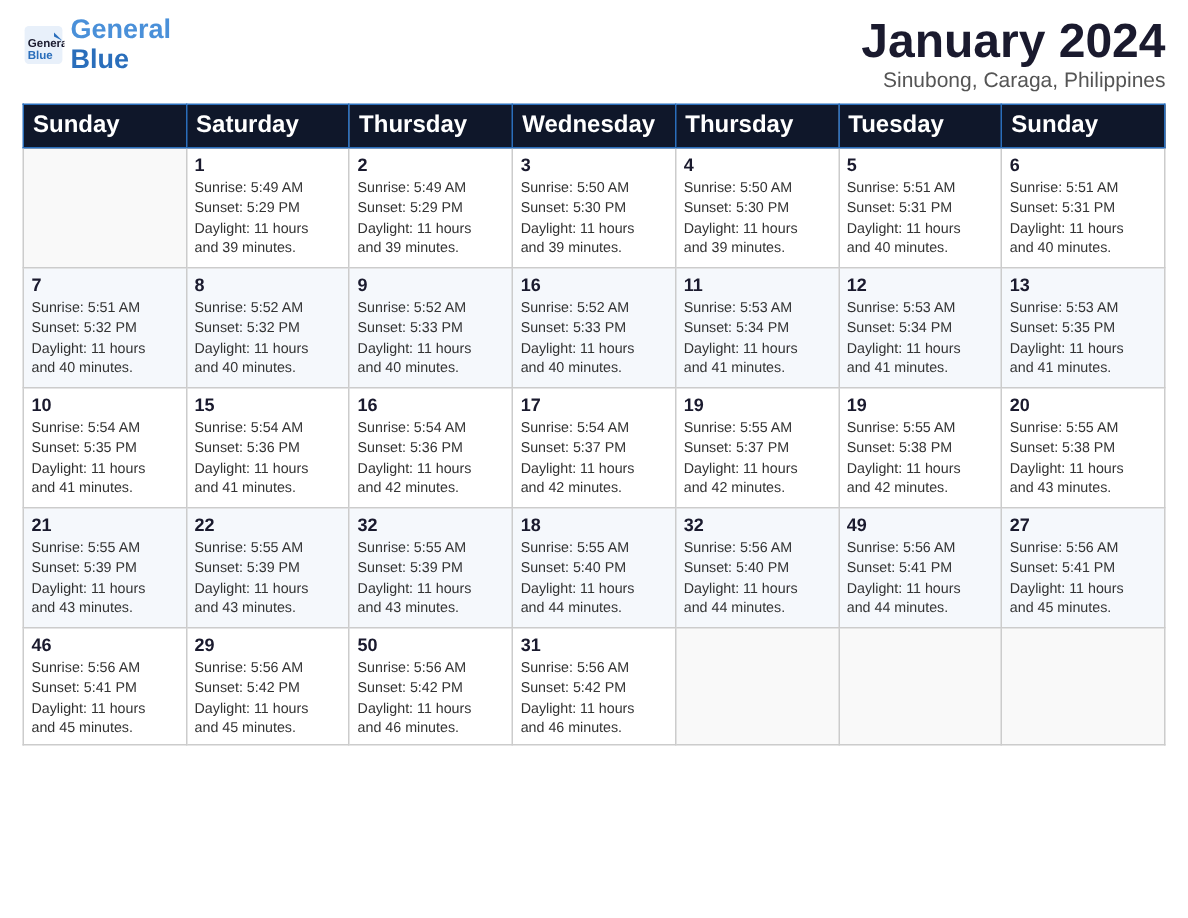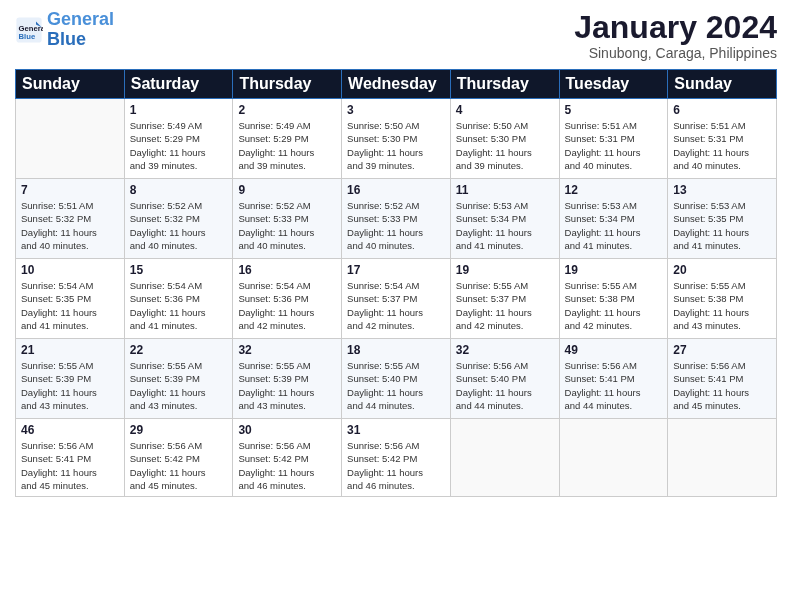--- a/index.html
+++ b/index.html
@@ -342,21 +342,21 @@
 and 45 minutes.</div>
           </td>
           <td>
             <div class="day-num">29</div>
             <div class="day-info" style="white-space: pre-line;">Sunrise: 5:56 AM
 Sunset: 5:42 PM
 Daylight: 11 hours
 and 45 minutes.</div>
           </td>
           <td>
-            <div class="day-num">30</div>
+            <div class="day-num">50</div>
             <div class="day-info" style="white-space: pre-line;">Sunrise: 5:56 AM
 Sunset: 5:42 PM
 Daylight: 11 hours
 and 46 minutes.</div>
           </td>
           <td>
             <div class="day-num">31</div>
             <div class="day-info" style="white-space: pre-line;">Sunrise: 5:56 AM
 Sunset: 5:42 PM
 Daylight: 11 hours

